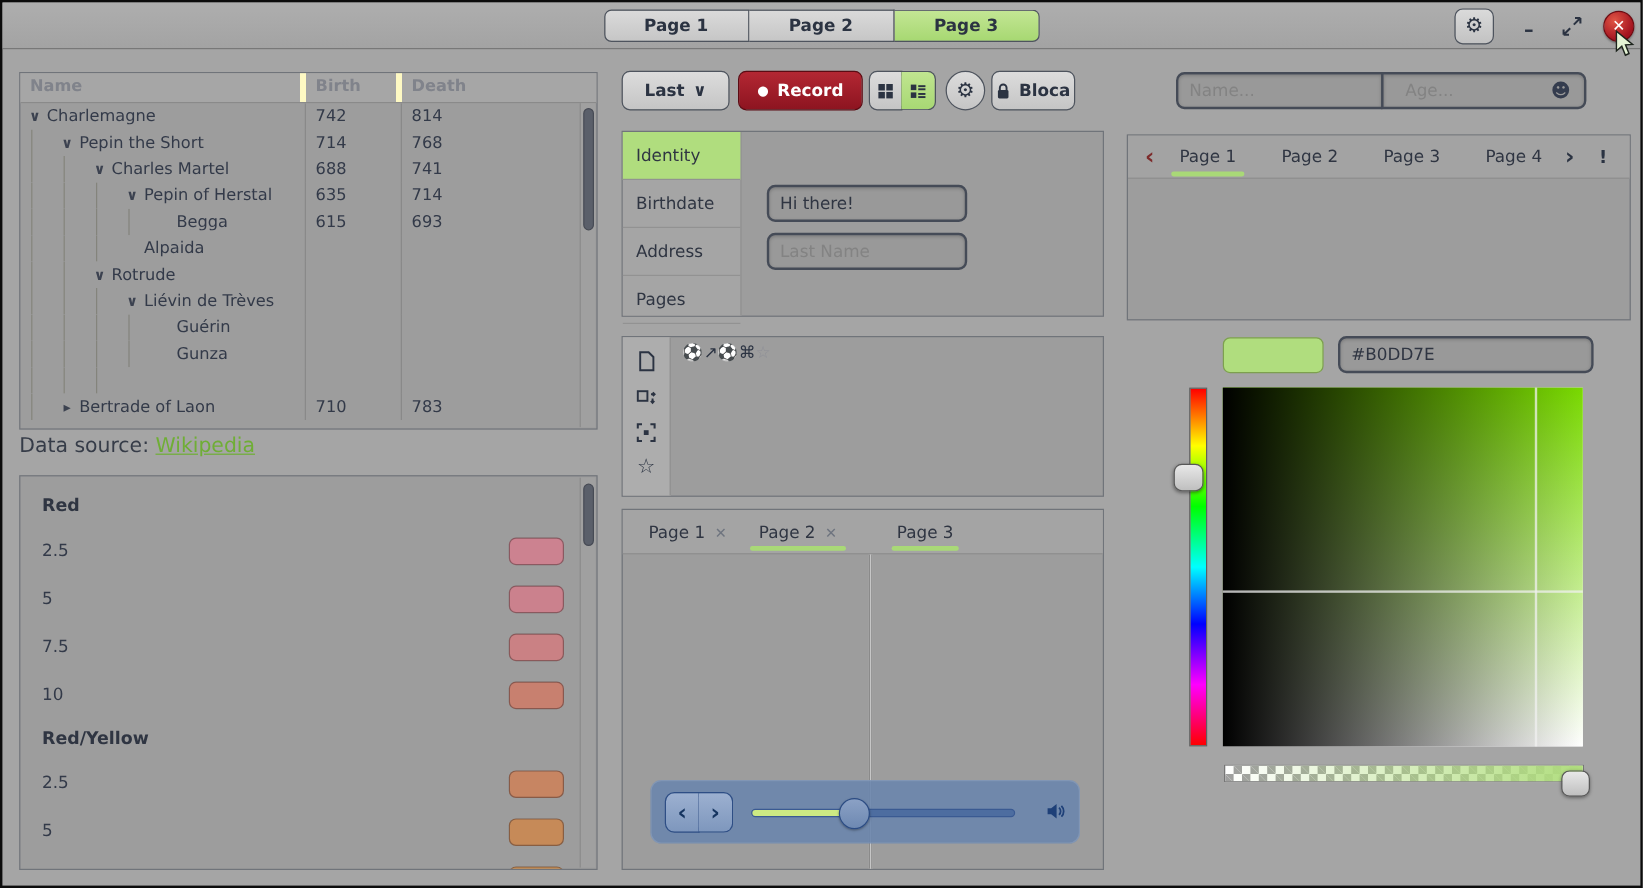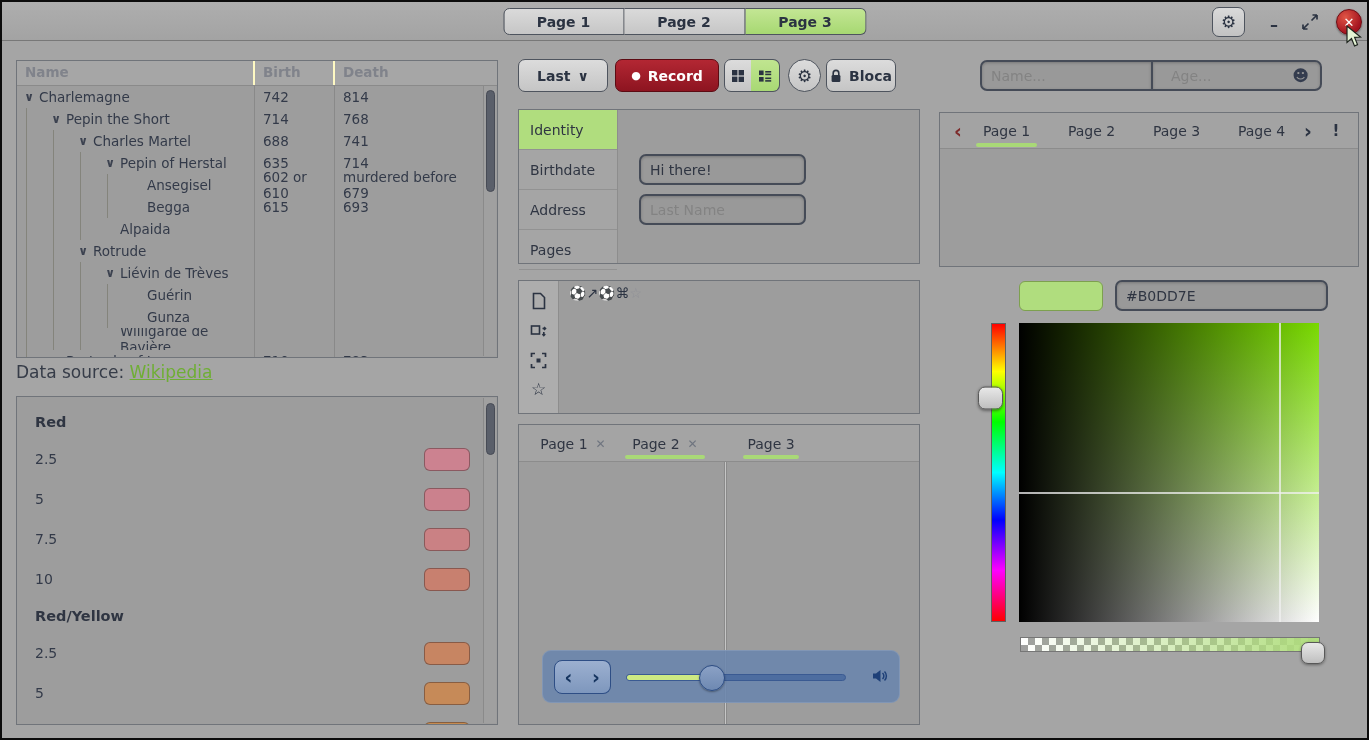--- a/index.html
+++ b/index.html
@@ -32,21 +32,21 @@
   .entry{background:#999;border:2px solid #454b57;border-radius:7px;color:#2f3542;font-size:14px;padding:0 9px;outline:none;
     box-shadow:inset 0 1px 3px rgba(0,0,0,.22);}
   .entry::placeholder{color:#838383;opacity:1;}
   .vscroll{position:absolute;top:1px;right:1px;bottom:1px;width:13px;background:#a0a0a0;border-left:1px solid #8a8a8a;}
   .vthumb{position:absolute;left:2px;width:9px;background:#5a5f6a;border-radius:5px;border:1px solid #474b55;}
   .underline{position:absolute;bottom:3px;height:4px;background:#a9d977;border-radius:2px;}
 
   
   #tree-panel{left:14px;top:58px;width:482px;height:298px;}
   #tree-header{display:flex;height:25px;background:#a6a6a6;border-bottom:1px solid #8a8a8a;font-weight:700;color:#80838b;font-size:13.5px;}
-  #tree-header .hc{padding:3px 0 0 8px;border-right:2px solid #fef9c3;}
+  #tree-header .hc{padding:3px 0 0 8px;border-right:5px solid #fef9c3;}
   #tree-body{position:absolute;left:0;top:25px;right:14px;bottom:0;overflow:hidden;}
   .tree-row{display:flex;height:22px;align-items:center;font-size:13.5px;color:#333a49;}
   .tree-row .c1{width:238px;display:flex;align-items:center;height:100%;border-right:1px solid rgba(120,120,120,.55);overflow:hidden;}
   .tree-row .c2{width:80px;padding-left:8px;border-right:1px solid rgba(120,120,120,.55);height:100%;display:flex;align-items:center;}
   .tree-row .c3{flex:1;padding-left:8px;height:100%;display:flex;align-items:center;}
   .guide{display:inline-block;width:18px;height:100%;border-left:1px solid #84847c;margin-left:9px;flex:none;}
   .exp{width:18px;flex:none;text-align:center;color:#3c4250;font-size:12px;font-weight:700;margin:0 1px 0 3px;}
   #datasource{left:14px;top:360px;font-size:17px;color:#363c48;}
   #wiki-link{color:#6fae35;text-decoration:underline;}
 
@@ -204,32 +204,20 @@
           <div class="c2">635</div>
           <div class="c3">714</div>
         </div>
         <div class="tree-row">
           <div class="c1">
             <span class="guide"></span>
             <span class="guide"></span>
             <span class="guide"></span>
             <span class="guide"></span>
             <span class="exp"></span>
-            <span>Ansegisel</span>
-          </div>
-          <div class="c2">602 or 610</div>
-          <div class="c3">murdered before 679</div>
-        </div>
-        <div class="tree-row">
-          <div class="c1">
-            <span class="guide"></span>
-            <span class="guide"></span>
-            <span class="guide"></span>
-            <span class="guide"></span>
-            <span class="exp"></span>
             <span>Begga</span>
           </div>
           <div class="c2">615</div>
           <div class="c3">693</div>
         </div>
         <div class="tree-row">
           <div class="c1">
             <span class="guide"></span>
             <span class="guide"></span>
             <span class="guide"></span>
@@ -283,21 +271,20 @@
           </div>
           <div class="c2"></div>
           <div class="c3"></div>
         </div>
         <div class="tree-row">
           <div class="c1">
             <span class="guide"></span>
             <span class="guide"></span>
             <span class="guide"></span>
             <span class="exp"></span>
-            <span>Willigarde de Bavière</span>
           </div>
           <div class="c2"></div>
           <div class="c3"></div>
         </div>
         <div class="tree-row">
           <div class="c1">
             <span class="guide"></span>
             <span class="exp">▸</span>
             <span>Bertrade of Laon</span>
           </div>

